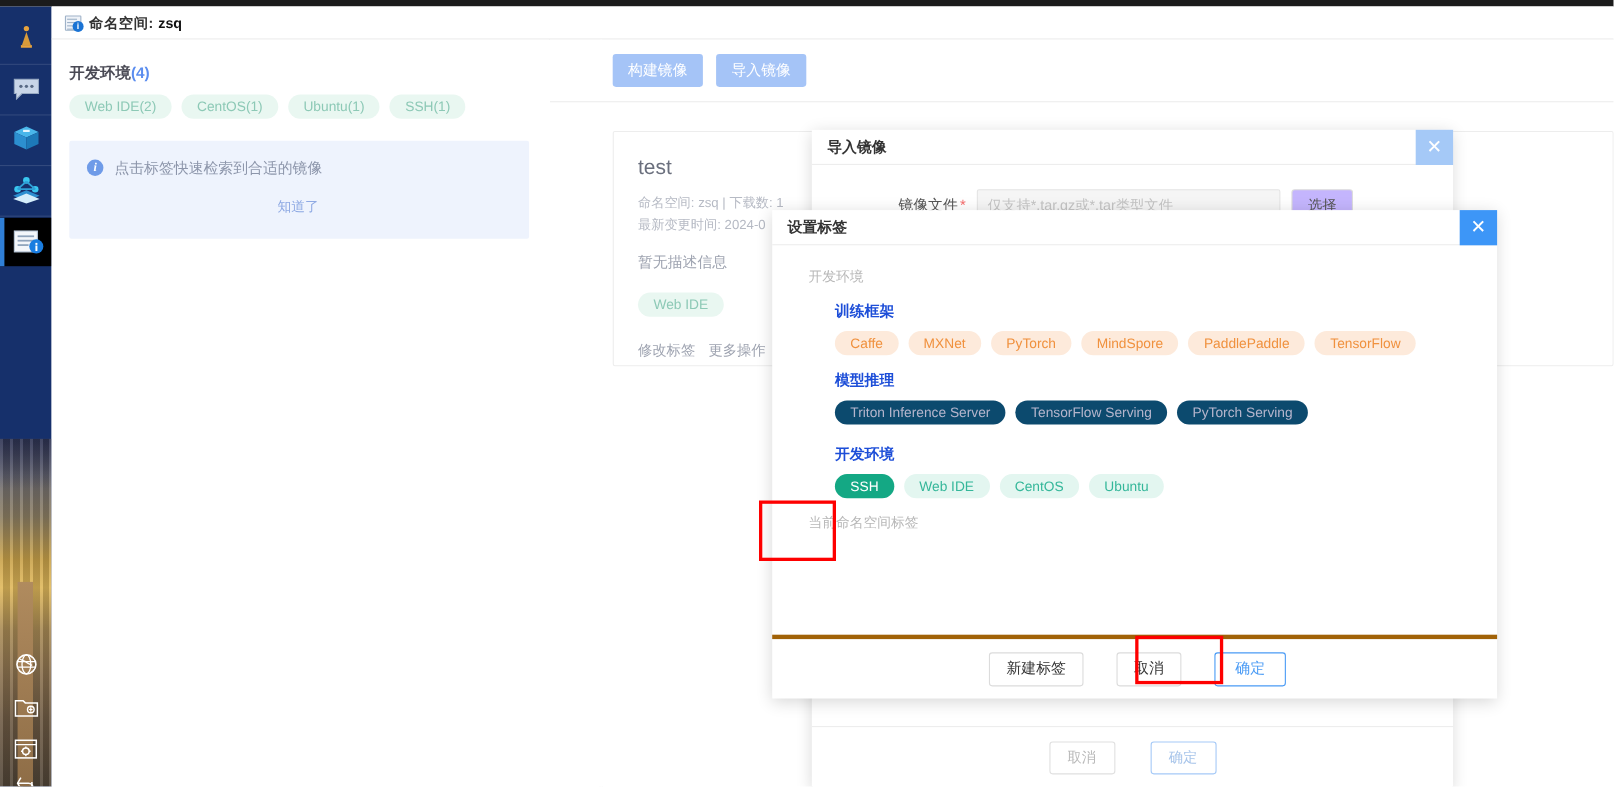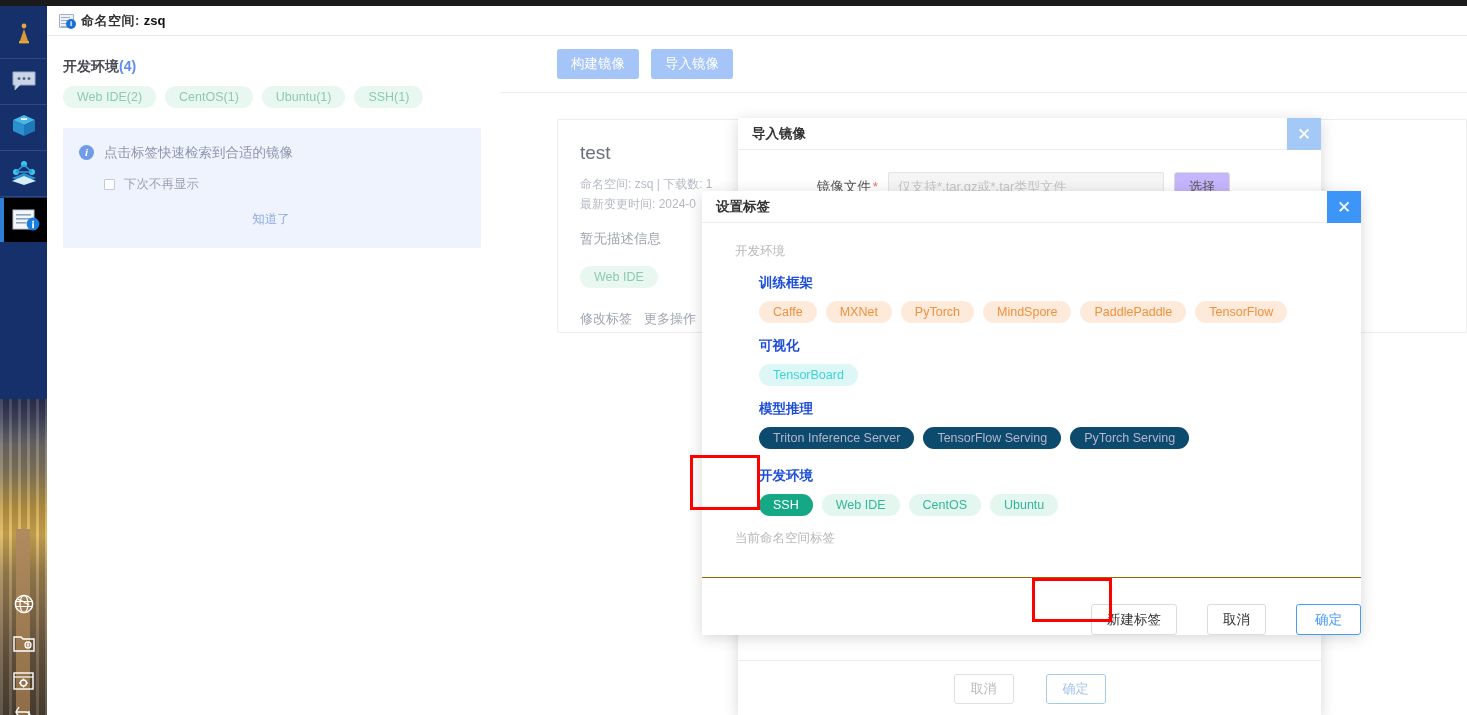--- a/index.html
+++ b/index.html
@@ -224,22 +224,22 @@
   .tag-section { margin-left: 24px; margin-bottom: 14px; position: relative; }
   .tag-section h4 { font-size: 13.5px; color: #1d4ed8; margin-bottom: 9px; }
   .tag-orange { background: #fdeadb; color: #f0913e; }
   .tag-cyan { background: #ddf7f7; color: #3fd4d4; }
   .tag-gray { background: #0c4a6e; color: #b5b5cc; }
   .tag-teal { background: #e3f6f0; color: #35b79a; }
   .tag-selected { background: #14a884; color: #fff; }
   .bottom-label { font-size: 12.5px; color: #b7b7b7; margin-top: 6px; }
   .tags-foot {
     position: absolute; left: 0; bottom: 0; width: 100%; height: 58px;
-    border-top: 1px solid #a16207; display: flex; align-items: flex-end;
-    justify-content: flex-end; gap: 30px;
+    border-top: 4px solid #a16207; display: flex; align-items: center;
+    justify-content: flex-end; padding-right: 192px; gap: 30px;
   }
   .btn-outline {
     height: 31px; padding: 0 15px; border: 1px solid #dcdcdc; background: #fff;
     border-radius: 3px; font-size: 13.5px; color: #333; cursor: pointer; font-family: inherit;
   }
   .btn-confirm {
     height: 31px; padding: 0 18px; border: 1px solid #4a9bf5; background: #fff;
     border-radius: 3px; font-size: 13.5px; color: #4a9bf5; cursor: pointer; font-family: inherit;
   }
 
@@ -363,24 +363,20 @@
         <span class="tag tag-green">CentOS(1)</span>
         <span class="tag tag-green">Ubuntu(1)</span>
         <span class="tag tag-green">SSH(1)</span>
       </div>
 
       <div class="info-box">
         <div class="info-head">
           <span class="info-i">i</span>
           <span class="info-title">点击标签快速检索到合适的镜像</span>
         </div>
-        <div class="info-check">
-          <span class="cb"></span>
-          <span class="cb-label">下次不再显示</span>
-        </div>
         <div class="info-ok">知道了</div>
       </div>
     </div>
 
     <div class="splitter"></div>
     <div class="splitter-grip">
         <i></i>
       </div>
 
     <div class="right-panel">
@@ -442,26 +438,20 @@
           <div class="tag-row">
             <span class="tag tag-orange">Caffe</span>
             <span class="tag tag-orange">MXNet</span>
             <span class="tag tag-orange">PyTorch</span>
             <span class="tag tag-orange">MindSpore</span>
             <span class="tag tag-orange">PaddlePaddle</span>
             <span class="tag tag-orange">TensorFlow</span>
           </div>
         </div>
 
-        <div class="tag-section">
-          <h4>可视化</h4>
-          <div class="tag-row">
-            <span class="tag tag-cyan">TensorBoard</span>
-          </div>
-        </div>
 
         <div class="tag-section">
           <h4>模型推理</h4>
           <div class="tag-row">
             <span class="tag tag-gray">Triton Inference Server</span>
             <span class="tag tag-gray">TensorFlow Serving</span>
             <span class="tag tag-gray">PyTorch Serving</span>
           </div>
         </div>
 

